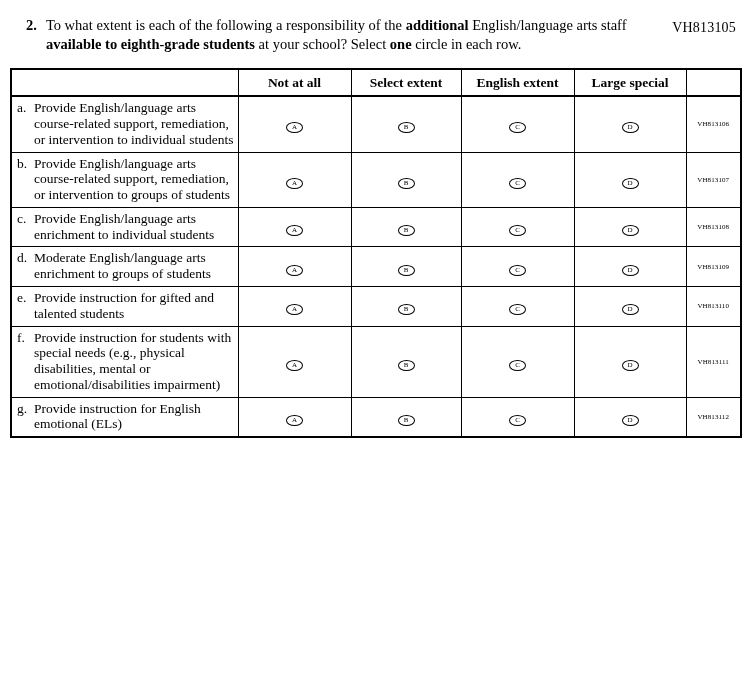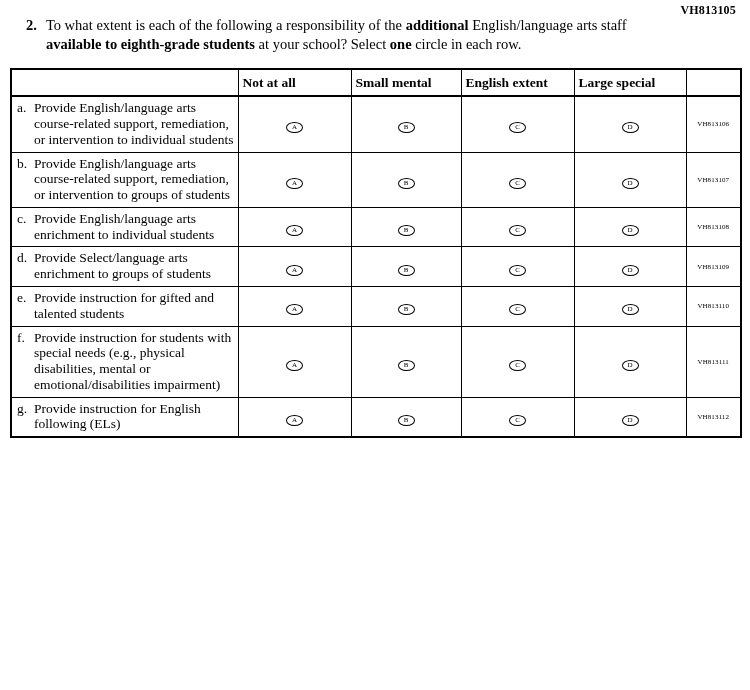--- a/index.html
+++ b/index.html
@@ -8,25 +8,24 @@
     width: 750px;
     height: 690px;
     background: #ffffff;
     color: #000000;
     font-family: "Liberation Serif", serif;
     position: relative;
     overflow: hidden;
   }
   .page-code-top {
     position: absolute;
-    top: 3px;
+    top: 20px;
     right: 14px;
-    font-size: 12px;
+    font-size: 14px;
     letter-spacing: 0.2px;
-    font-weight: bold;
   }
   .question {
     display: flex;
     padding: 16px 30px 8px 26px;
     font-size: 14.5px;
     line-height: 1.3;
   }
   .q-number {
     font-weight: bold;
     flex: 0 0 auto;
@@ -40,21 +39,21 @@
     width: 730px;
     margin: 6px 0 0 10px;
     border: 2px solid #000;
   }
   table.survey th, table.survey td {
     border: 1px solid #000;
   }
   table.survey th {
     font-size: 13.5px;
     font-weight: bold;
-    text-align: left;
+    text-align: center;
     padding: 5px 4px;
     border-bottom: 2px solid #000;
     line-height: 1.15;
   }
   td.label-cell {
     font-size: 13.5px;
     vertical-align: top;
     padding: 3px 4px 4px 3px;
     line-height: 1.17;
   }
@@ -104,21 +103,21 @@
     <col style="width:113px">
     <col style="width:110px">
     <col style="width:113px">
     <col style="width:112px">
     <col style="width:55px">
   </colgroup>
   <thead>
     <tr>
       <th></th>
       <th>Not at all</th>
-      <th>Small mental</th>
+      <th>Select extent</th>
       <th>English extent</th>
       <th>Large special</th>
       <th></th>
     </tr>
   </thead>
   <tbody>
 
     <tr>
       <td class="label-cell">
         <div class="row-label">
@@ -158,21 +157,21 @@
       <td class="opt-cell"><span class="circle"><span class="circle-letter">B</span></span></td>
       <td class="opt-cell"><span class="circle"><span class="circle-letter">C</span></span></td>
       <td class="opt-cell"><span class="circle"><span class="circle-letter">D</span></span></td>
       <td class="code-cell">VH813108</td>
     </tr>
 
     <tr>
       <td class="label-cell">
         <div class="row-label">
           <span class="row-letter">d.</span>
-          <span class="row-text">Provide Select/language arts enrichment to groups of students</span>
+          <span class="row-text">Moderate English/language arts enrichment to groups of students</span>
         </div>
       </td>
       <td class="opt-cell"><span class="circle"><span class="circle-letter">A</span></span></td>
       <td class="opt-cell"><span class="circle"><span class="circle-letter">B</span></span></td>
       <td class="opt-cell"><span class="circle"><span class="circle-letter">C</span></span></td>
       <td class="opt-cell"><span class="circle"><span class="circle-letter">D</span></span></td>
       <td class="code-cell">VH813109</td>
     </tr>
 
     <tr>
@@ -200,21 +199,21 @@
       <td class="opt-cell"><span class="circle"><span class="circle-letter">B</span></span></td>
       <td class="opt-cell"><span class="circle"><span class="circle-letter">C</span></span></td>
       <td class="opt-cell"><span class="circle"><span class="circle-letter">D</span></span></td>
       <td class="code-cell">VH813111</td>
     </tr>
 
     <tr>
       <td class="label-cell">
         <div class="row-label">
           <span class="row-letter">g.</span>
-          <span class="row-text">Provide instruction for English following (ELs)</span>
+          <span class="row-text">Provide instruction for English emotional (ELs)</span>
         </div>
       </td>
       <td class="opt-cell"><span class="circle"><span class="circle-letter">A</span></span></td>
       <td class="opt-cell"><span class="circle"><span class="circle-letter">B</span></span></td>
       <td class="opt-cell"><span class="circle"><span class="circle-letter">C</span></span></td>
       <td class="opt-cell"><span class="circle"><span class="circle-letter">D</span></span></td>
       <td class="code-cell">VH813112</td>
     </tr>
 
   </tbody>

